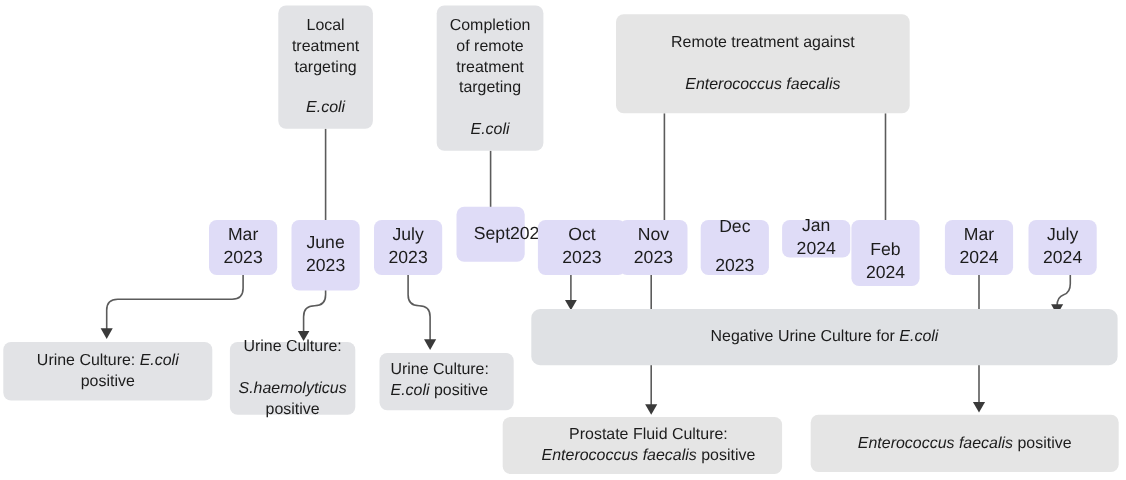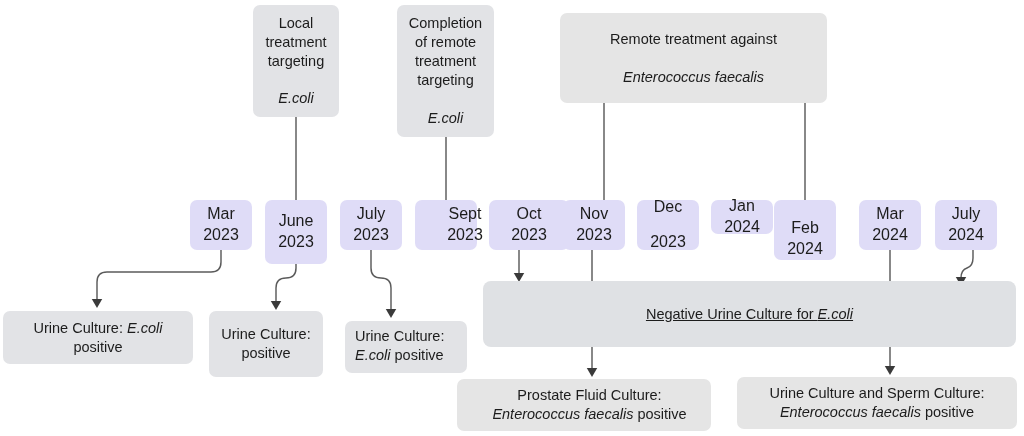--- a/index.html
+++ b/index.html
@@ -74,21 +74,21 @@
     <span>2023</span>
   </div>
   <div class="node month" style="left:265px;top:200px;width:62px;height:64px;flex-direction:column;">
     <span>June</span>
     <span>2023</span>
   </div>
   <div class="node month" style="left:340px;top:200px;width:62px;height:50px;flex-direction:column;">
     <span>July</span>
     <span>2023</span>
   </div>
-  <div class="node month" style="left:415px;top:200px;width:62px;height:50px;flex-direction:column;padding-left:38px;">
+  <div class="node month" style="left:415px;top:188px;width:62px;height:50px;flex-direction:row;padding-left:38px;">
     <span>Sept</span>
     <span>2023</span>
   </div>
   <div class="node month" style="left:489px;top:200px;width:80px;height:50px;flex-direction:column;">
     <span>Oct</span>
     <span>2023</span>
   </div>
   <div class="node month" style="left:563px;top:200px;width:62px;height:50px;flex-direction:column;">
     <span>Nov</span>
     <span>2023</span>
@@ -107,42 +107,42 @@
   </div>
   <div class="node month" style="left:859px;top:200px;width:62px;height:50px;flex-direction:column;">
     <span>Mar</span>
     <span>2024</span>
   </div>
   <div class="node month" style="left:935px;top:200px;width:62px;height:50px;flex-direction:column;">
     <span>July</span>
     <span>2024</span>
   </div>
 
-  <div class="node bar" style="left:483px;top:281px;width:533px;height:66px;text-decoration:underline;">
+  <div class="node bar" style="left:483px;top:281px;width:533px;height:51px;">
     <span><span>Negative Urine Culture for </span><em>E.coli</em></span>
   </div>
 
   <div class="node gray pad" style="left:3px;top:311px;width:190px;height:53px;flex-direction:column;text-align:right;">
     <span><span>Urine Culture: </span><em>E.coli</em></span>
     <span>positive</span>
   </div>
 
   <div class="node gray pad" style="left:209px;top:311px;width:114px;height:66px;flex-direction:column;">
     <span>Urine Culture:</span>
+    <em>S.haemolyticus</em>
     <span>positive</span>
   </div>
 
   <div class="node gray pad lft" style="left:345px;top:321px;width:122px;height:52px;flex-direction:column;align-items:flex-start;">
     <span>Urine Culture:</span>
     <span><em>E.coli</em><span> positive</span></span>
   </div>
 
   <div class="node blue pad" style="left:457px;top:379px;width:254px;height:52px;flex-direction:column;padding-left:21px;">
     <span>Prostate Fluid Culture:</span>
     <span><em>Enterococcus faecalis</em><span> positive</span></span>
   </div>
 
   <div class="node blue pad" style="left:737px;top:377px;width:280px;height:52px;flex-direction:column;">
-    <span>Urine Culture and Sperm Culture:</span>
     <span><em>Enterococcus faecalis</em><span> positive</span></span>
   </div>
 
 </div>
 
 </body></html>

